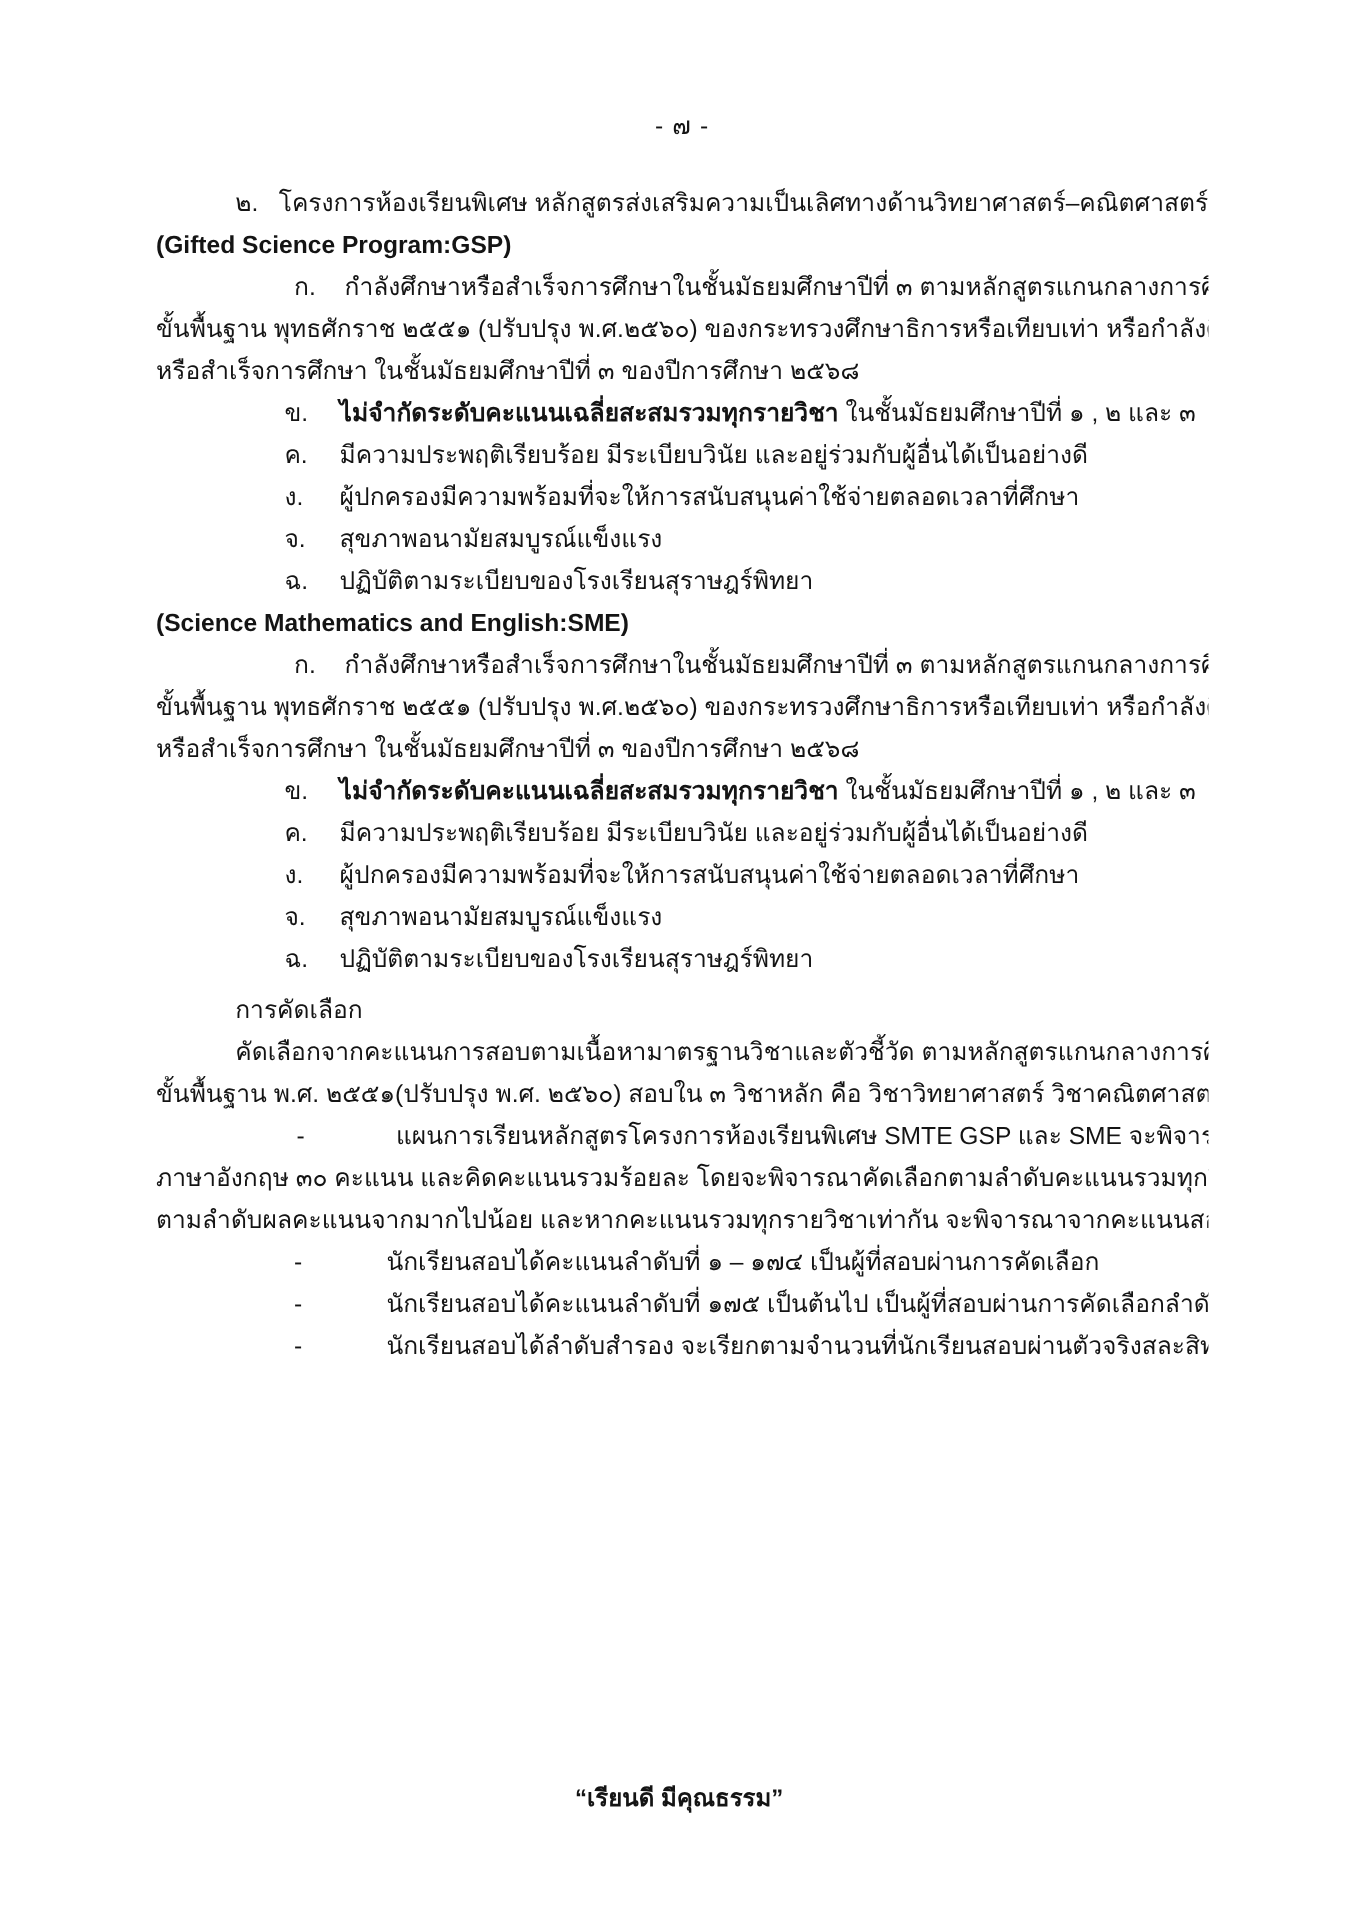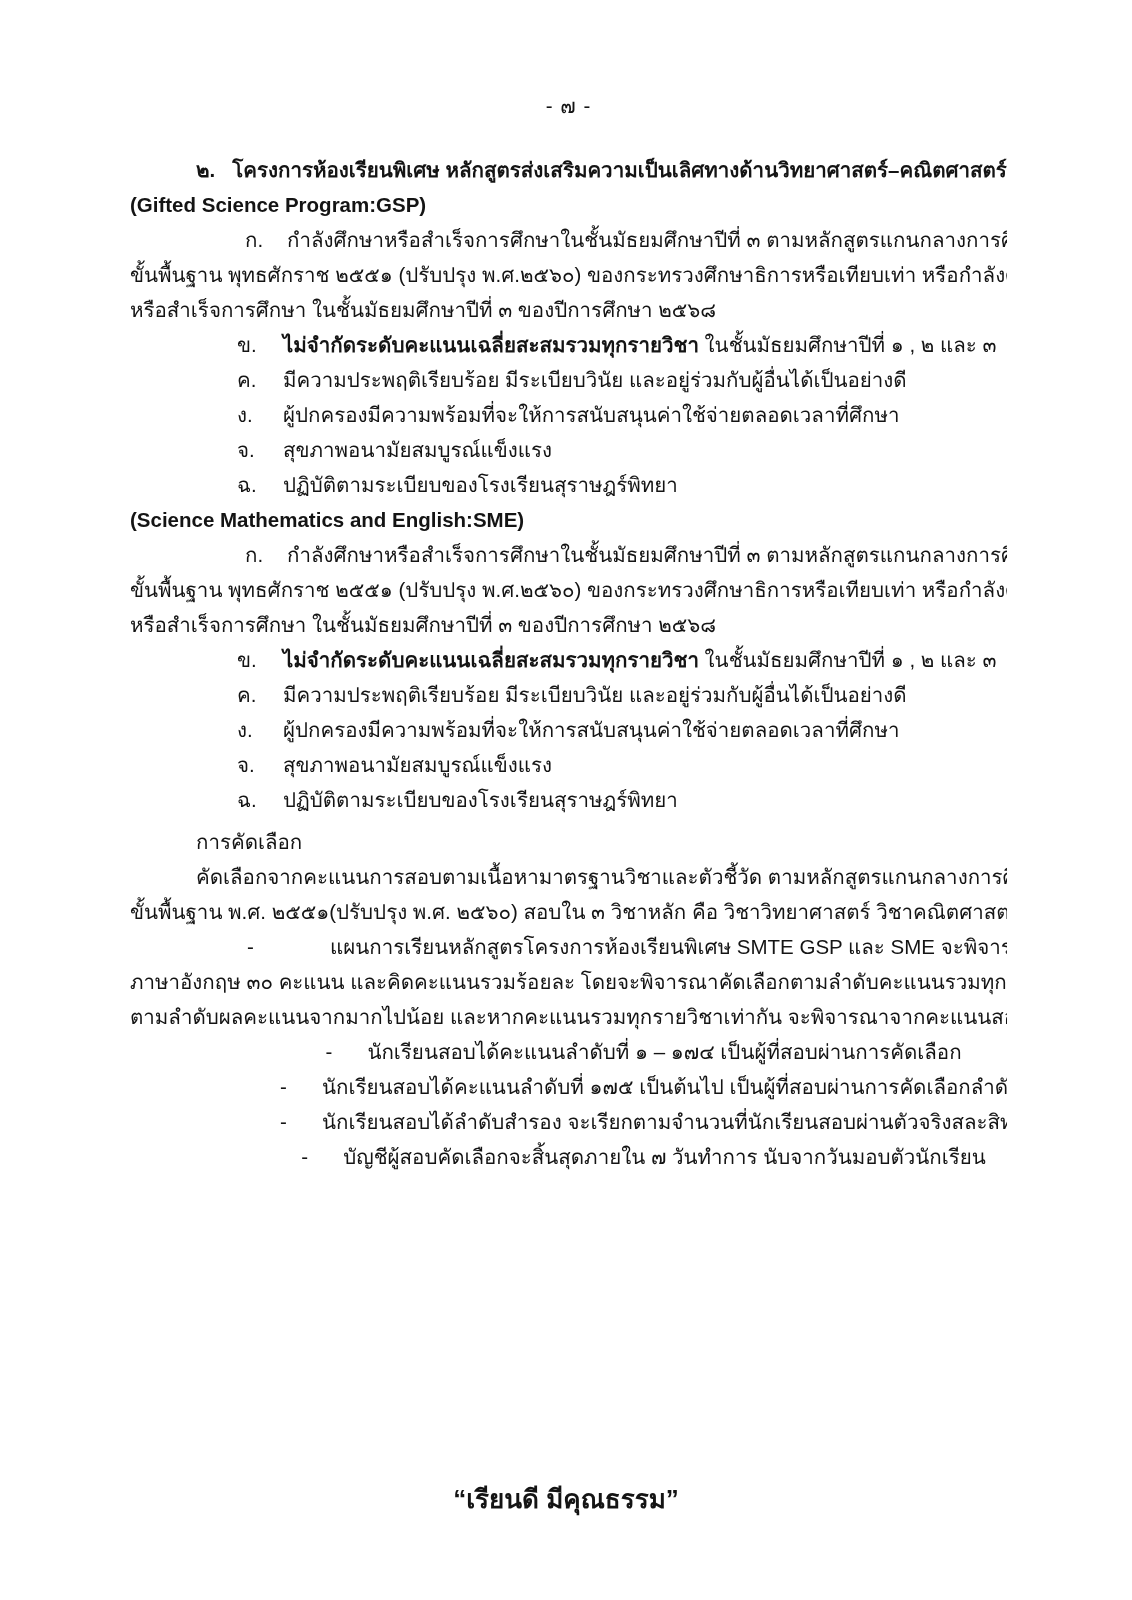--- a/index.html
+++ b/index.html
@@ -11,39 +11,39 @@
     color:#141414;
     font-family:"Liberation Sans",sans-serif;
     font-size:20.5px;
     line-height:35px;
     overflow:hidden;
   }
   .content{padding:0 125px 0 130px;}
   .line{white-space:nowrap;overflow:hidden;}
   .fill{text-align:justify;text-align-last:justify;}
   .page-number{margin-top:88px;text-align:center;letter-spacing:1px;}
-  .sec-heading{padding-left:66px;font-weight:bold;}
+  .sec-heading{padding-left:66px;font-weight:normal;}
   .sec-heading .sec-num{display:inline-block;margin-right:17px;}
   .sec2-heading{margin-top:29px;}
   .sec3-heading{margin-top:15px;}
   .subtitle{font-weight:bold;}
   .para-first{padding-left:115px;}
   .para-first .item-label{display:inline-block;margin-right:24px;}
   .item-row{padding-left:107px;white-space:nowrap;overflow:hidden;}
   .item-row .item-label{display:inline-block;width:46px;}
   .item-bold{font-weight:bold;}
   .sel-heading{margin-top:7px;padding-left:66px;font-weight:normal;}
   .intro-first{padding-left:66px;}
   .dash-first{padding-left:117px;}
   .dash-first .dash{display:inline-block;width:83px;}
-  .dash-row{padding-left:115px;white-space:nowrap;overflow:hidden;text-align:center;}
+  .dash-row{padding-left:115px;white-space:nowrap;overflow:hidden;}
   .dash-row .dash{display:inline-block;width:77px;}
   .footer-motto{
     position:absolute;left:0;top:1482px;width:100%;
-    text-align:center;font-weight:bold;font-size:26px;
+    text-align:center;font-weight:bold;font-size:20px;
   }
 </style>
 </head>
 <body>
 
 <div class="page">
   <div class="content">
 
     <div class="page-number">- ๗ -</div>
 
@@ -119,21 +119,18 @@
 
     <div class="dash-row">
         <span class="dash">-</span><span>นักเรียนสอบได้คะแนนลำดับที่ ๑ – ๑๗๔ เป็นผู้ที่สอบผ่านการคัดเลือก</span>
       </div>
         <div class="dash-row">
         <span class="dash">-</span><span>นักเรียนสอบได้คะแนนลำดับที่ ๑๗๕ เป็นต้นไป เป็นผู้ที่สอบผ่านการคัดเลือกลำดับสำรอง</span>
       </div>
         <div class="dash-row">
         <span class="dash">-</span><span>นักเรียนสอบได้ลำดับสำรอง จะเรียกตามจำนวนที่นักเรียนสอบผ่านตัวจริงสละสิทธิ์</span>
       </div>
-        <div class="dash-row">
-        <span class="dash">-</span><span>บัญชีผู้สอบคัดเลือกจะสิ้นสุดภายใน ๗ วันทำการ นับจากวันมอบตัวนักเรียน</span>
-      </div>
       </div>
 
   </div>
 
   <div class="footer-motto">“เรียนดี  มีคุณธรรม”</div>
 </div>
 
 </body></html>

